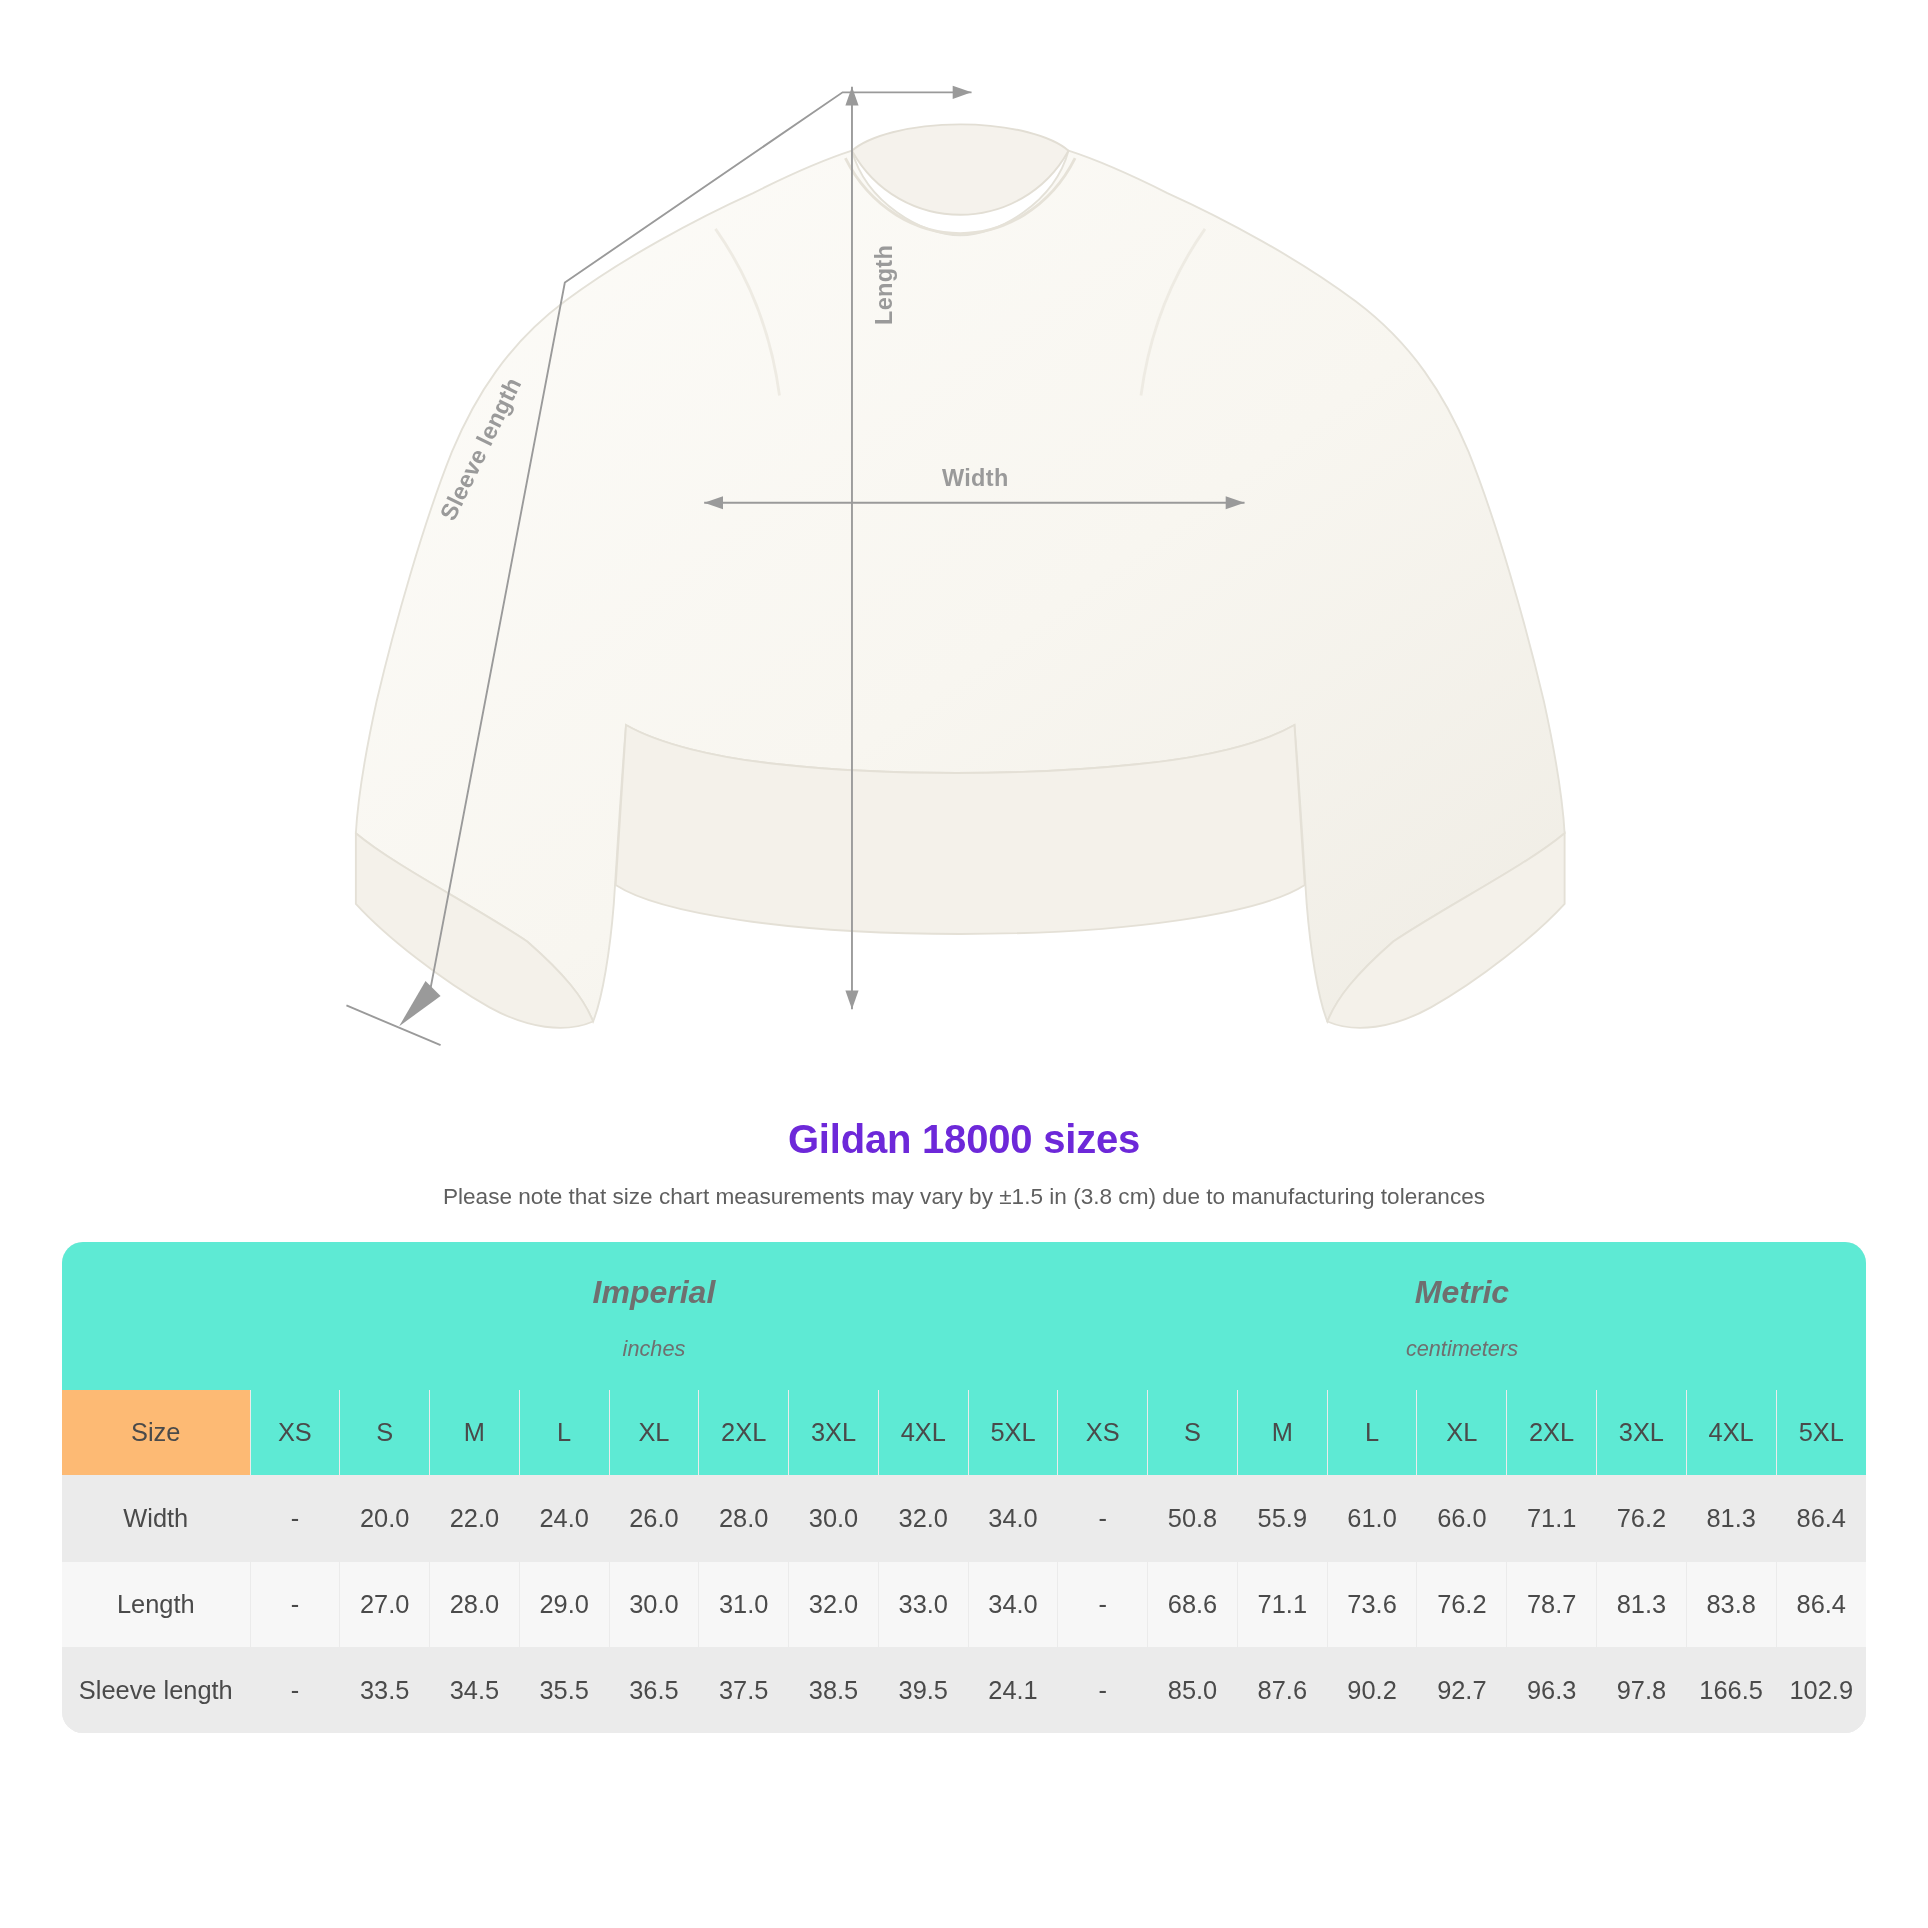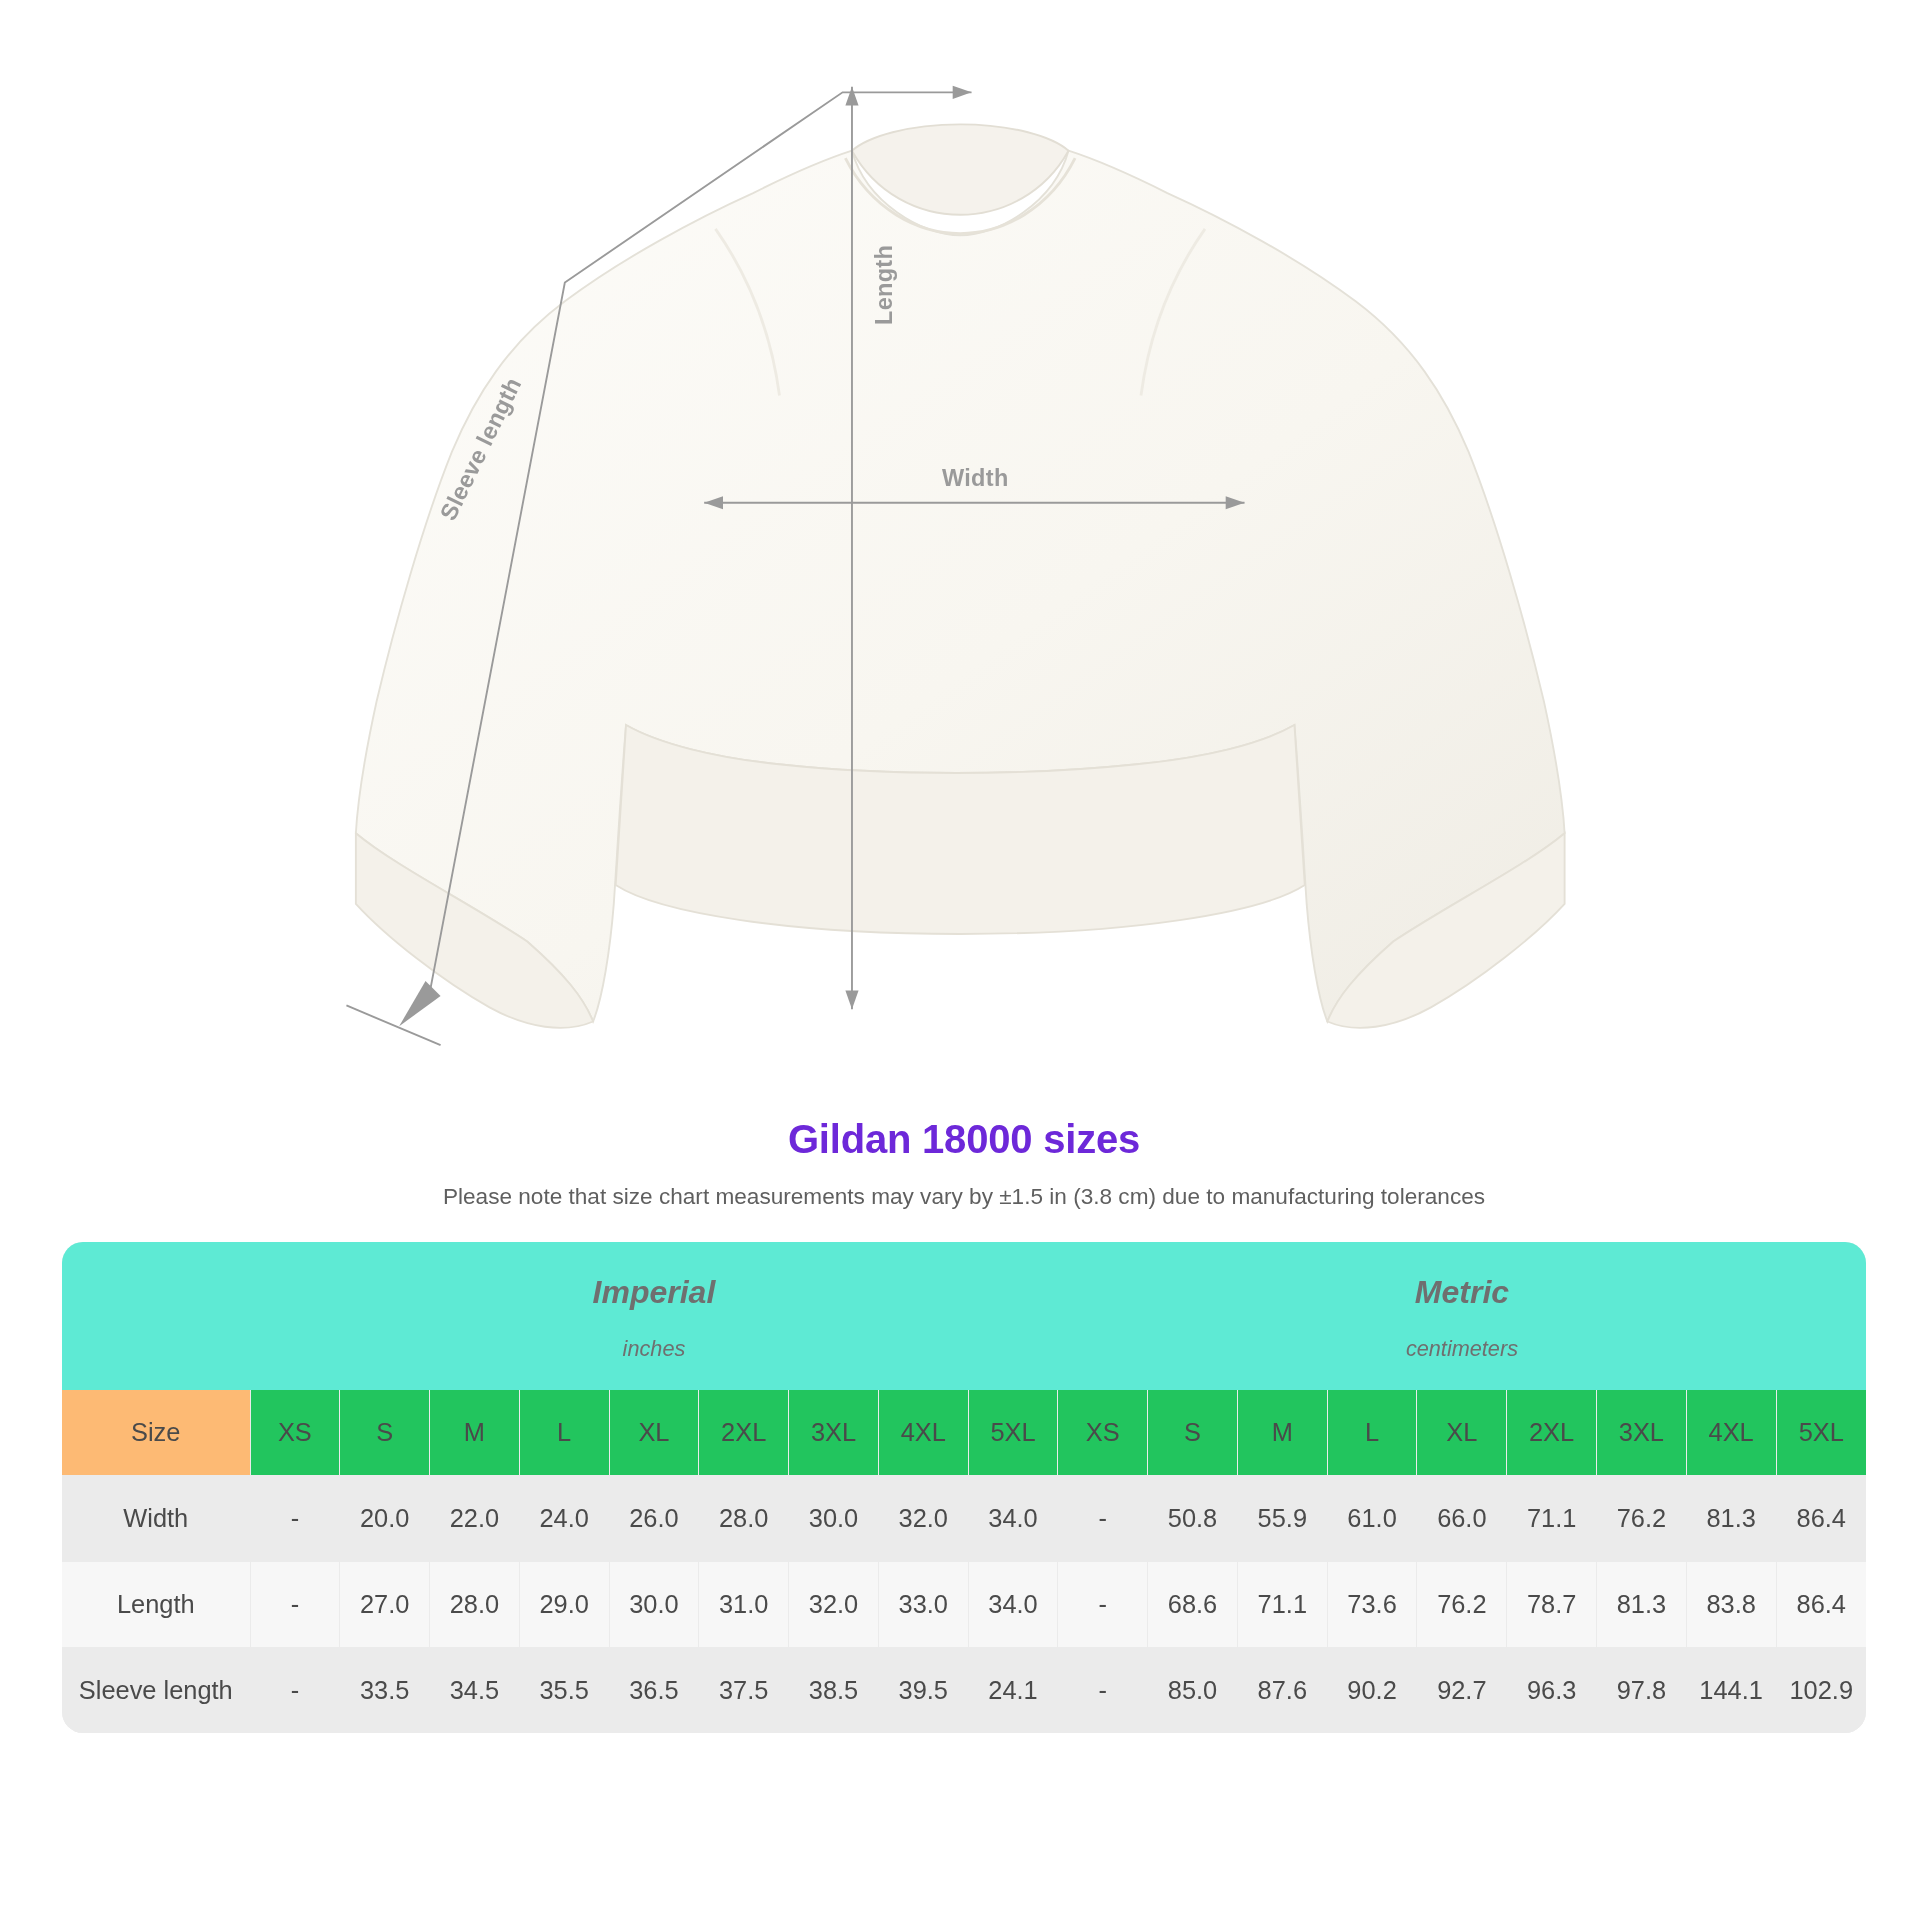--- a/index.html
+++ b/index.html
@@ -106,21 +106,21 @@
     color: #6f6f6f;
   }
   .unit-sub {
     font-size: 21.7px;
     font-style: italic;
     color: #6f6f6f;
     margin-top: 25px;
   }
   
   .head-row td {
-    background: #22c55e;
+    background: #5eead4;
     padding: 28px 0;
     font-weight: bold;
     color: #555;
     border-left: 1.9px solid #ebebeb;
     font-size: 25.4px;
   }
   .head-row td:first-child {
     border-left: none;
   }
   .head-row td.rowhead {
@@ -332,21 +332,21 @@
           <td>38.5</td>
           <td>39.5</td>
           <td>24.1</td>
           <td>-</td>
           <td>85.0</td>
           <td>87.6</td>
           <td>90.2</td>
           <td>92.7</td>
           <td>96.3</td>
           <td>97.8</td>
-          <td>144.1</td>
+          <td>166.5</td>
           <td>102.9</td>
         </tr>
       </tbody>
     </table>
   </div>
 
 </div>
 
 
 </body></html>

